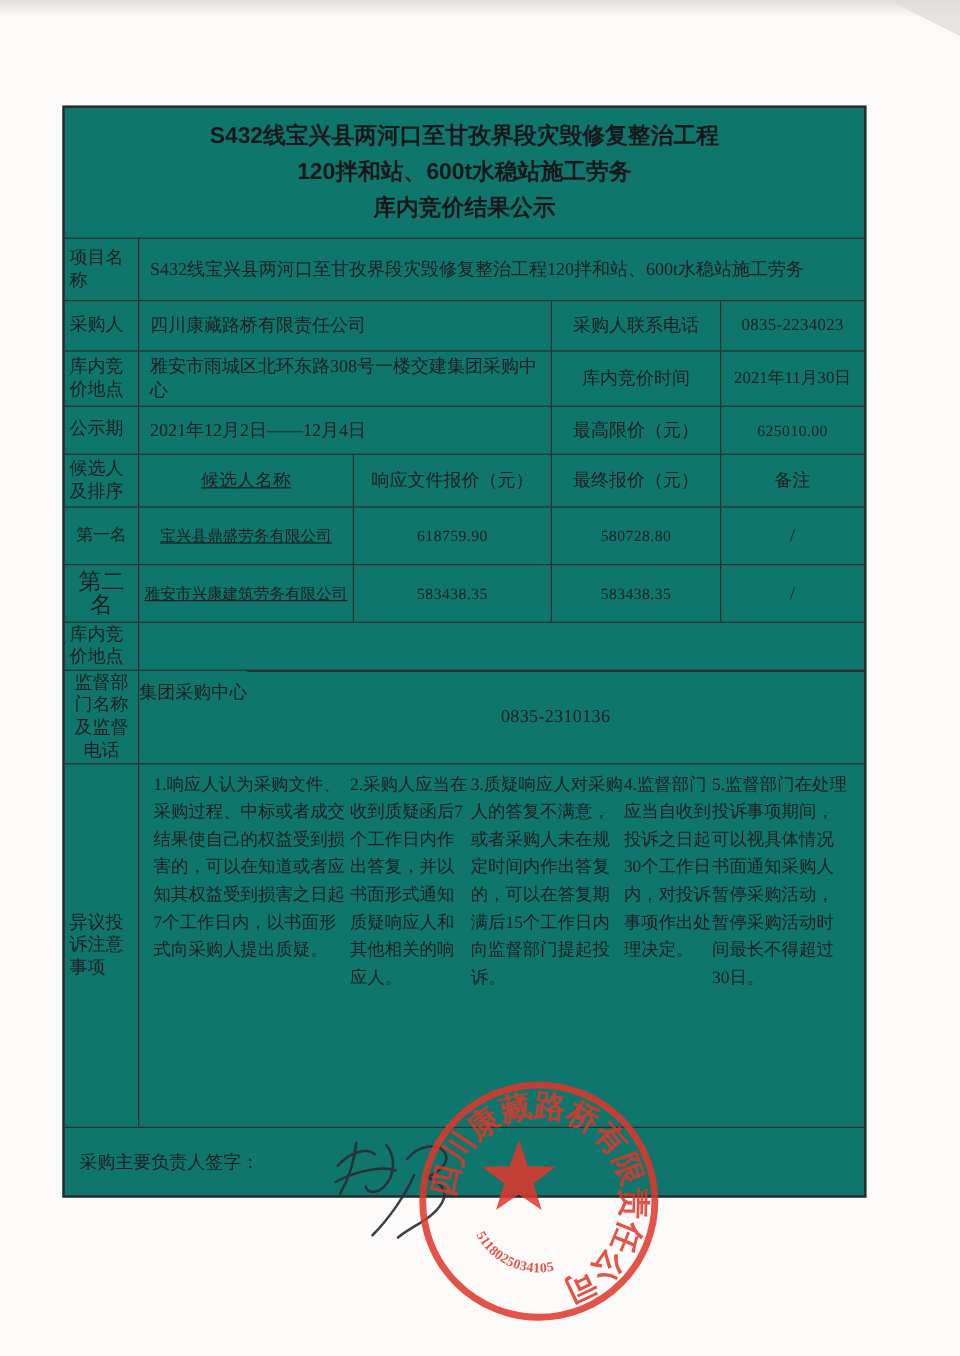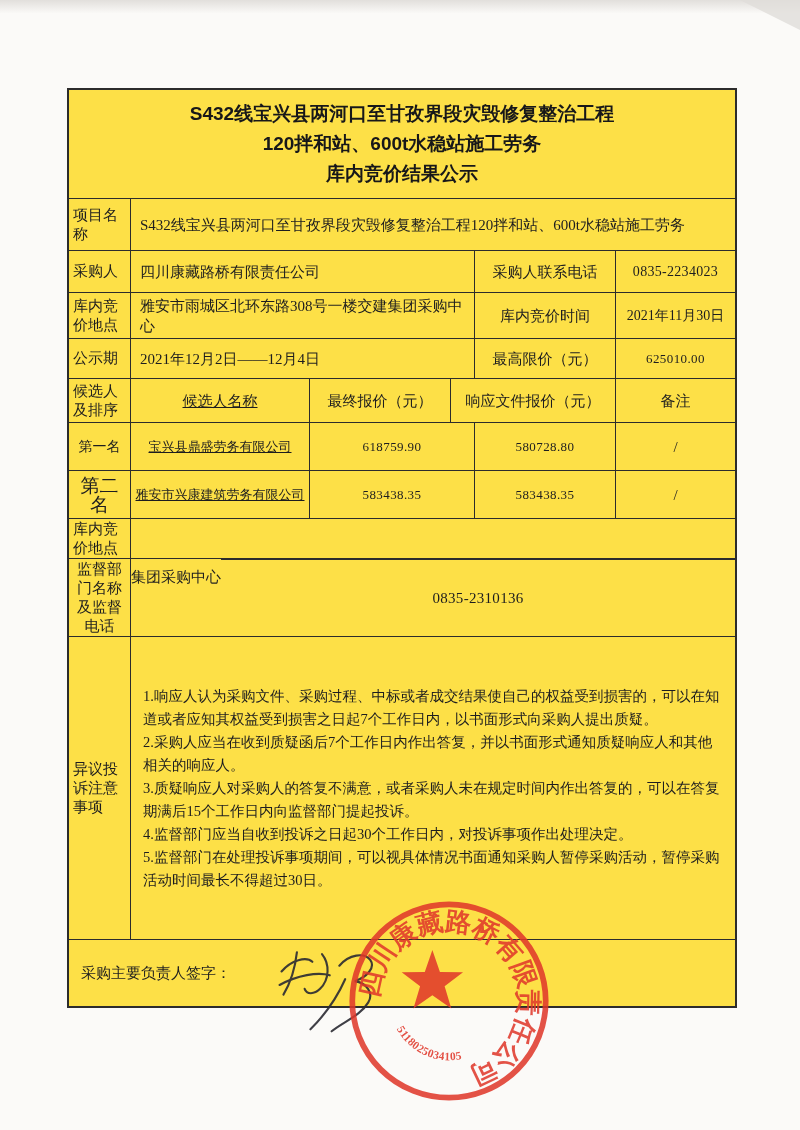--- a/index.html
+++ b/index.html
@@ -15,22 +15,22 @@
     background: linear-gradient(180deg, #d9d6d2 0%, rgba(217,214,210,0) 85%);
     opacity: .75;
   }
   .scan-corner-tr {
     position: absolute; top: 0; right: 0; width: 0; height: 0;
     border-top: 30px solid #e0ddd9; border-left: 60px solid transparent;
     opacity: .8;
   }
 
   .doc-table {
-    position: absolute; left: 67px; top: 88px; width: 670px;
-    border: 2px solid #2c2c2c; background: #fde047;
+    position: absolute; left: 52px; top: 88px; width: 670px;
+    border: 2px solid #2c2c2c; background: #0f766e;
   }
   .r { display: flex; border-top: 1.5px solid #2c2c2c; align-items: stretch; }
   .r:first-child { border-top: none; }
   .c { border-left: 1.5px solid #2c2c2c; display: flex; align-items: center; font-size: 15px; line-height: 20px; }
   .c:first-child { border-left: none; }
 
   .lab { width: 61px; flex: none; padding: 1px 4px; line-height: 19px; }
   .ctr { justify-content: center; text-align: center; }
   .pad { padding: 0 9px; }
   .flex1 { flex: 1; min-width: 0; }
@@ -48,26 +48,26 @@
 
   .num { font-family: "Liberation Serif", serif; font-size: 13px; letter-spacing: .4px; }
   .num14 { font-family: "Liberation Serif", serif; font-size: 14px; letter-spacing: .3px; text-align: center; }
   .cand-name { font-size: 13px; white-space: nowrap; }
 
   .sup-right { flex: 1; display: flex; flex-direction: row; border-left: 1.5px solid #2c2c2c; min-width: 0; }
   .sup-cell { display: flex; align-items: center; justify-content: center; font-size: 15px; }
   .sup-cell + .sup-cell { border-top: 1.5px solid #2c2c2c; }
 
   .obj-content {
-    flex: 1; display: flex; flex-direction: column; justify-content: center;
+    flex: 1; display: flex; flex-direction: row; justify-content: center;
     padding: 6px 12px; font-size: 14.5px; line-height: 23px; min-width: 0;
   }
   .obj-content div { text-align: left; }
 
-  .sig-row { height: 67px; }
+  .sig-row { height: 57px; }
   .sig-cell { flex: 1; display: flex; align-items: center; font-size: 15px; padding-left: 12px; }
 
   .signature-svg { position: absolute; left: 268px; top: 936px; width: 135px; height: 98px; }
   .stamp-svg { position: absolute; left: 345px; top: 895px; width: 208px; height: 212px; }
 </style>
 </head>
 <body>
 
 <div class="page">
   <div class="scan-edge-top"></div>
@@ -105,22 +105,22 @@
     <div class="r" style="height:40px">
       <div class="c lab">公示期</div>
       <div class="c w-val pad">2021年12月2日——12月4日</div>
       <div class="c w-lab2 ctr">最高限价（元）</div>
       <div class="c flex1 ctr num">625010.00</div>
     </div>
 
     <div class="r" style="height:44px">
       <div class="c lab">候选人及排序</div>
       <div class="c w-name ctr">候选人名称</div>
+      <div class="c w-doc ctr">响应文件报价（元）</div>
       <div class="c w-lab2 ctr">最终报价（元）</div>
-      <div class="c w-doc ctr">响应文件报价（元）</div>
       <div class="c flex1 ctr">备注</div>
     </div>
 
     <div class="r" style="height:48px">
       <div class="c lab ctr" style="font-size:14px">第一名</div>
       <div class="c w-name ctr cand-name">宝兴县鼎盛劳务有限公司</div>
       <div class="c w-doc ctr num">618759.90</div>
       <div class="c w-lab2 ctr num">580728.80</div>
       <div class="c flex1 ctr">/</div>
     </div>

